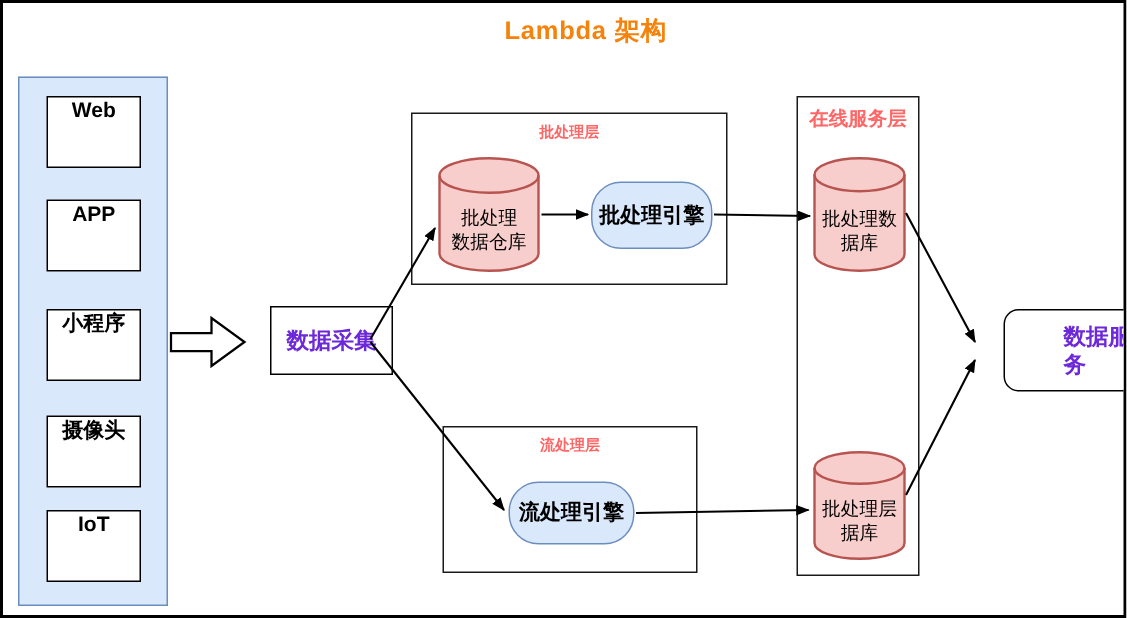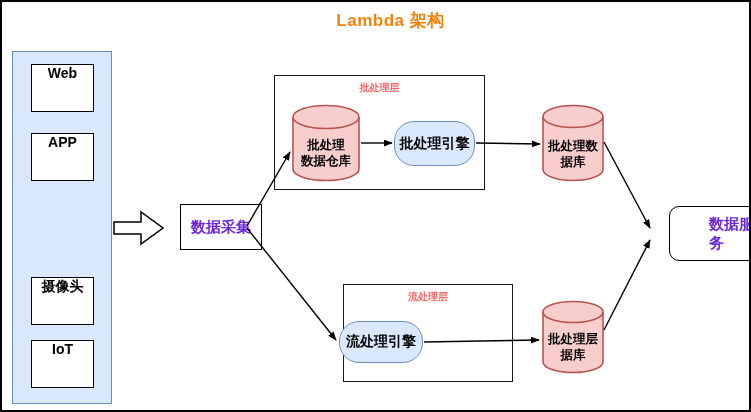--- a/index.html
+++ b/index.html
@@ -21,37 +21,37 @@
   
   .rect-node{position:absolute;background:#fff;border:1.7px solid #000;
     display:flex;align-items:center;justify-content:center;
     font-size:15px;font-weight:bold;color:#6d28d9;z-index:2;margin-left:16px;}
   .collect-node{left:162px;top:202px;width:82px;height:46px;}
   .service-node{left:651px;top:204px;width:89px;height:55px;border-radius:10px;border-width:1.5px;padding-left:39px;}
 
   
   .layer-box{position:absolute;background:#fff;border:1.5px solid #1a1a1a;z-index:1;}
   .layer-batch{left:272px;top:73px;width:211px;height:115px;}
-  .layer-stream{left:293px;top:282px;width:170px;height:98px;margin-left:48px;}
+  .layer-stream{left:293px;top:282px;width:170px;height:98px;}
   .layer-online{left:529px;top:62px;width:82px;height:320px;}
   .layer-title{position:absolute;top:5px;left:0;right:0;text-align:center;
     font-size:10px;font-weight:bold;color:#ff6666;}
   .layer-online .layer-title{font-size:13px;}
 
   
   .engine-node{position:absolute;background:#dae8fc;border:1.5px solid #6c8ebf;border-radius:20px;
     display:flex;align-items:center;justify-content:center;font-size:14px;font-weight:bold;color:#000;z-index:2;}
   .engine-batch{left:392px;top:119px;width:81px;height:45px;}
   .engine-stream{left:337px;top:319px;width:84px;height:42px;}
 
   
   .cylinder{position:absolute;z-index:2;}
   .cylinder svg{position:absolute;left:0;top:0;}
   .cyl-label{position:absolute;left:0;right:0;text-align:center;
-    font-size:12.5px;font-weight:bold;color:#000;line-height:1.3;}
+    font-size:12.5px;font-weight:normal;color:#000;line-height:1.3;}
   .cyl-warehouse{left:290px;top:102px;width:68px;height:78px;}
   .cyl-warehouse .cyl-label{top:33px;}
   .cyl-batchdb{left:540px;top:102px;width:62px;height:78px;}
   .cyl-batchdb .cyl-label{top:34px;}
   .cyl-streamdb{left:540px;top:298px;width:62px;height:74px;}
   .cyl-streamdb .cyl-label{top:31px;}
 
   .edge-overlay{position:absolute;left:0;top:0;z-index:4;pointer-events:none;}
 </style>
 </head>
@@ -60,20 +60,23 @@
 <div class="canvas">
 
   <div class="diagram-title">Lambda 架构</div>
 
   <div class="source-group">
     <div class="source-node sn-0">
       <span>Web</span>
     </div>
     <div class="source-node sn-1">
       <span>APP</span>
+    </div>
+    <div class="source-node sn-2">
+      <span>小程序</span>
     </div>
     <div class="source-node sn-3">
       <span>摄像头</span>
     </div>
     <div class="source-node sn-4">
       <span>IoT</span>
     </div>
   </div>
 
   <div class="rect-node collect-node">
@@ -97,20 +100,23 @@
     <span>批处理引擎</span>
   </div>
 
   <div class="layer-box layer-stream">
     <div class="layer-title">流处理层</div>
   </div>
   <div class="engine-node engine-stream">
     <span>流处理引擎</span>
   </div>
 
+  <div class="layer-box layer-online">
+    <div class="layer-title">在线服务层</div>
+  </div>
   <div class="cylinder cyl-batchdb">
     <svg width="62" height="78" viewBox="0 0 62 78">
       <path d="M1,12.5 A30,11 0 0 1 61,12.5 L61,65.5 A30,11 0 0 1 1,65.5 Z" fill="#f8cecc" stroke="#b85450" stroke-width="1.6"></path>
       <path d="M1,12.5 A30,11 0 0 0 61,12.5" fill="none" stroke="#b85450" stroke-width="1.6"></path>
     </svg>
     <div class="cyl-label">
       <div>批处理数</div>
       <div>据库</div>
     </div>
   </div>

